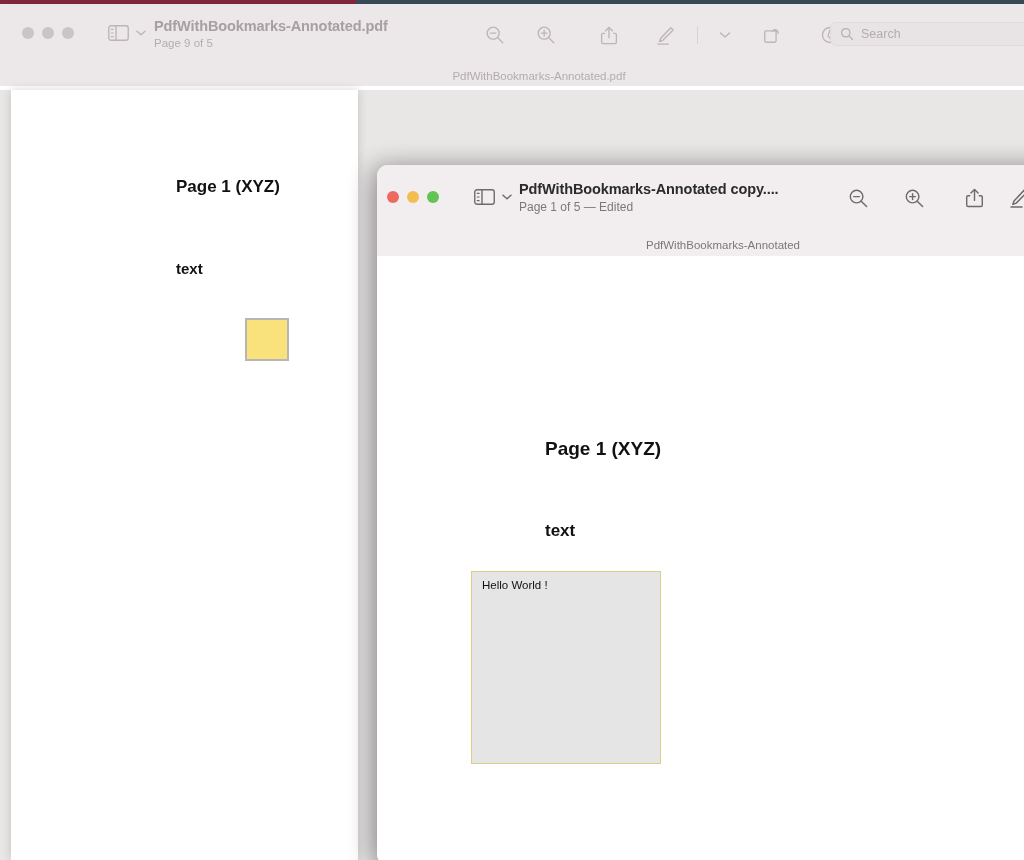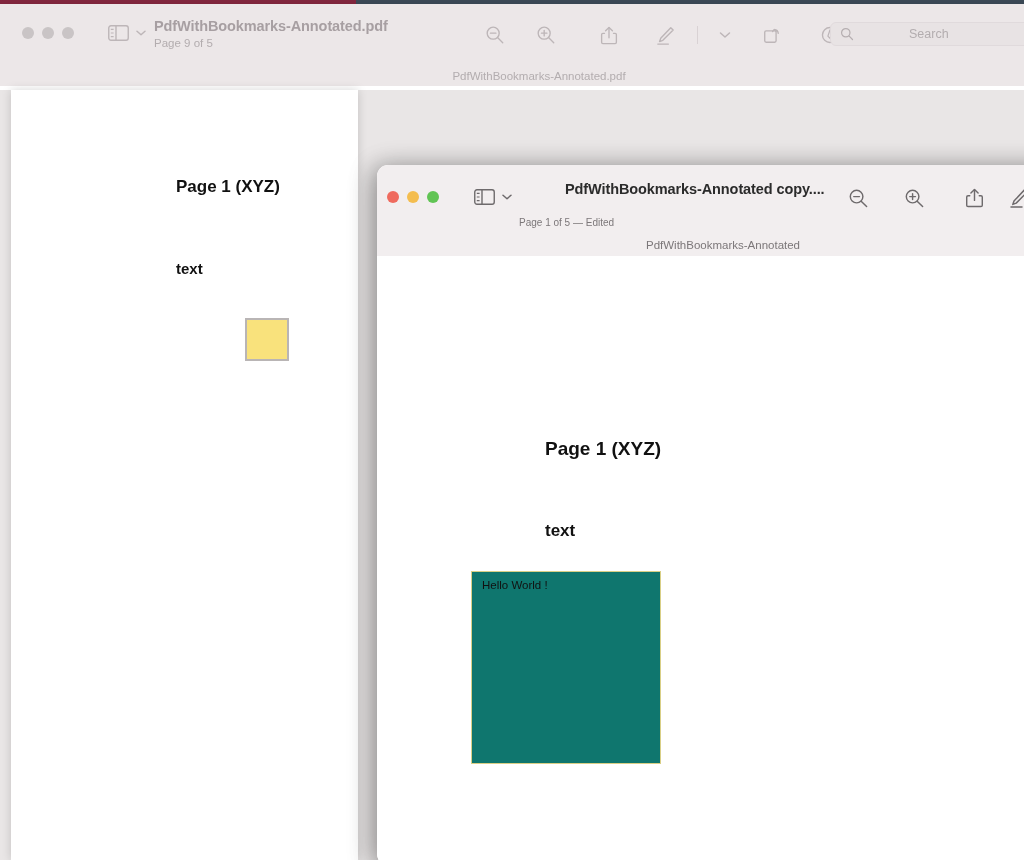--- a/index.html
+++ b/index.html
@@ -100,22 +100,22 @@
   #win-front {
     left: 377px; top: 165px; width: 700px; height: 700px;
     border-radius: 11px;
     background: #ffffff;
     box-shadow: -6px 0 22px rgba(0,0,0,0.22), 0 6px 30px rgba(0,0,0,0.26);
   }
   #win-front .titlebar { height: 91px; border-radius: 11px 11px 0 0; background: #f2eeef; }
   #win-front .tl-group { left: 10px; top: 26px; }
   #win-front .sidebar-btn { left: 97px; top: 24px; }
   #win-front .title-block { left: 142px; top: 16px; }
-  #win-front .win-title { font-size: 14.5px; color: #2b2b2b; margin-left: 46px; }
-  #win-front .win-sub { font-size: 10px; color: #7c7779; margin-top: 20px; }
+  #win-front .win-title { font-size: 14.5px; color: #2b2b2b; }
+  #win-front .win-sub { font-size: 12px; color: #7c7779; margin-top: 3px; }
   #win-front .toolbar-icons { left: 455px; top: 20px; gap: 0; }
   #win-front .proxy-title {
     left: 0; right: 0; top: 74px; font-size: 11.5px; color: #7c7779;
   }
   #front-page-wrap {
     position: absolute; left: 0; top: 91px; right: 0; bottom: 0;
     background: #ffffff;
   }
   #front-page {
     position: absolute; left: 1px; top: 0; right: 0; bottom: 0;
@@ -125,21 +125,21 @@
     position: absolute; left: 167px; top: 182px;
     font-size: 19px; font-weight: bold; color: #111;
   }
   #front-text {
     position: absolute; left: 167px; top: 265px;
     font-size: 17px; font-weight: bold; color: #111;
   }
   #front-note {
     position: absolute; left: 93px; top: 315px;
     width: 190px; height: 193px;
-    background: #0f766e;
+    background: #e5e5e5;
     border: 1px solid #d9cf86;
   }
   #front-note-text {
     position: absolute; left: 10px; top: 7px;
     font-size: 11.5px; color: #111;
   }
 
   .divider { width: 1px; height: 18px; background: #d9d2d4; margin: 0 9px; }
   svg { display: block; }
 </style>
@@ -233,21 +233,21 @@
       </span>
     </div>
 
     <div class="searchfield">
       <span>
         <svg viewBox="0 0 16 16" width="14" height="14">
           <circle cx="6.6" cy="6.6" r="4.8" fill="none" stroke="#b6afb1" stroke-width="1.4"></circle>
           <line x1="10.2" y1="10.2" x2="14.3" y2="14.3" stroke="#b6afb1" stroke-width="1.4" stroke-linecap="round"></line>
         </svg>
       </span>
-      <span style="font-size:12.5px;color:#b3adaf;margin-left:48px;">Search</span>
+      <span style="font-size:12.5px;color:#b3adaf;">Search</span>
     </div>
 
     <div class="proxy-title">PdfWithBookmarks-Annotated.pdf</div>
   </div>
 
   <div id="back-page-wrap">
     <div id="back-page">
       <div id="back-heading">Page 1 (XYZ)</div>
       <div id="back-text">text</div>
       <div id="back-note"></div>

